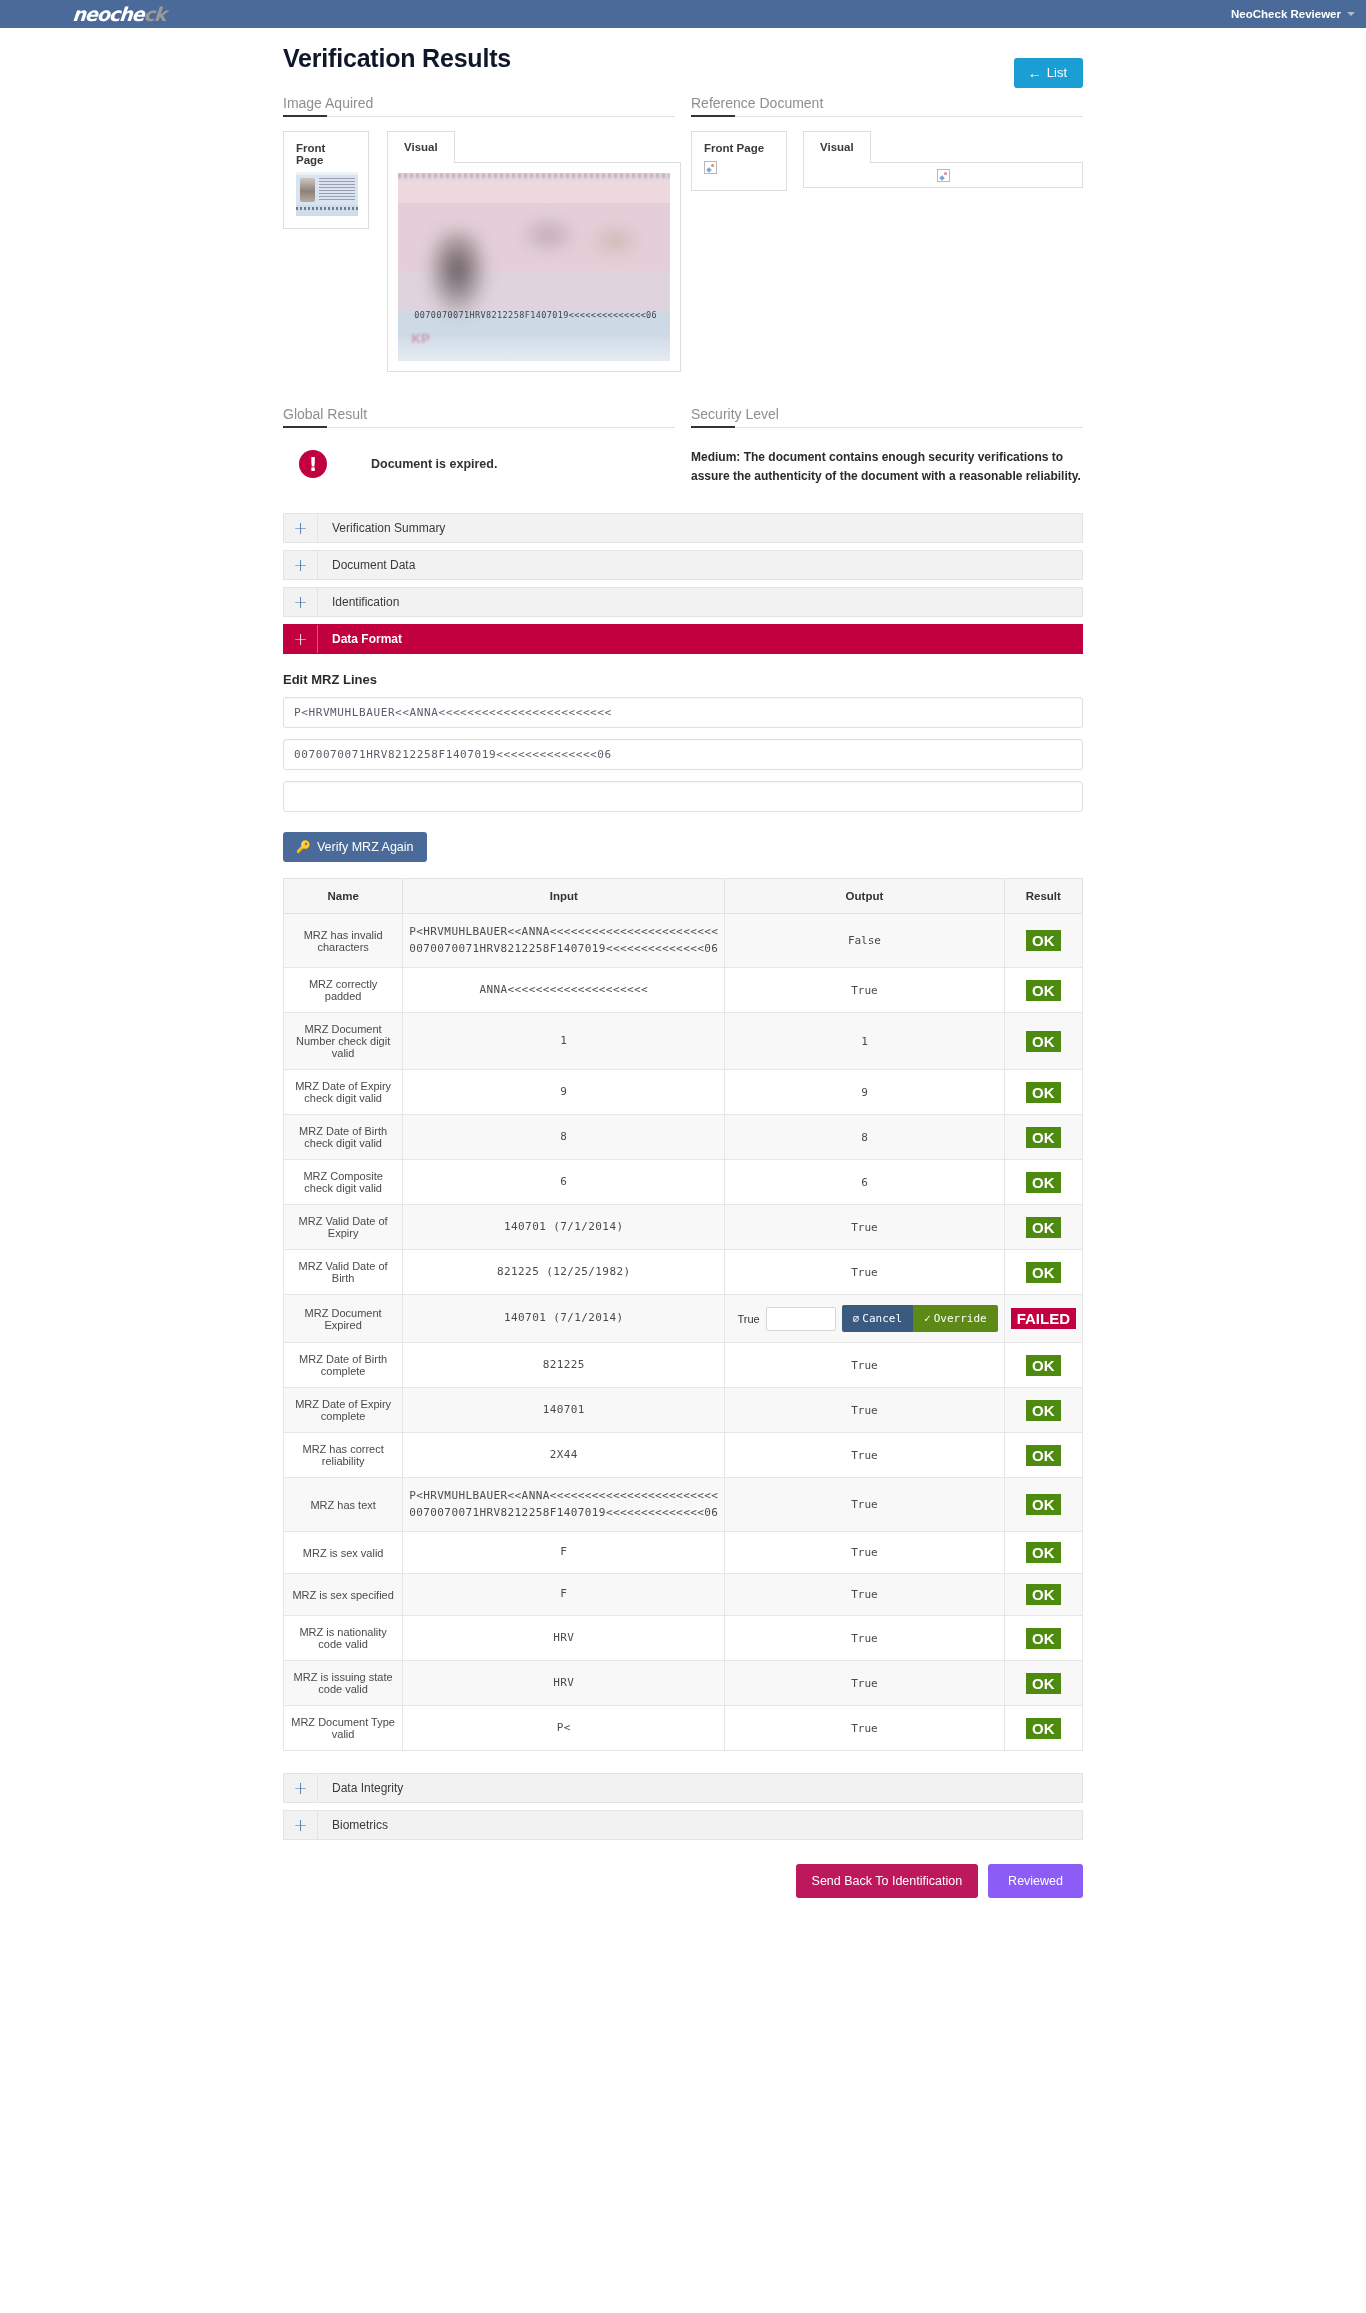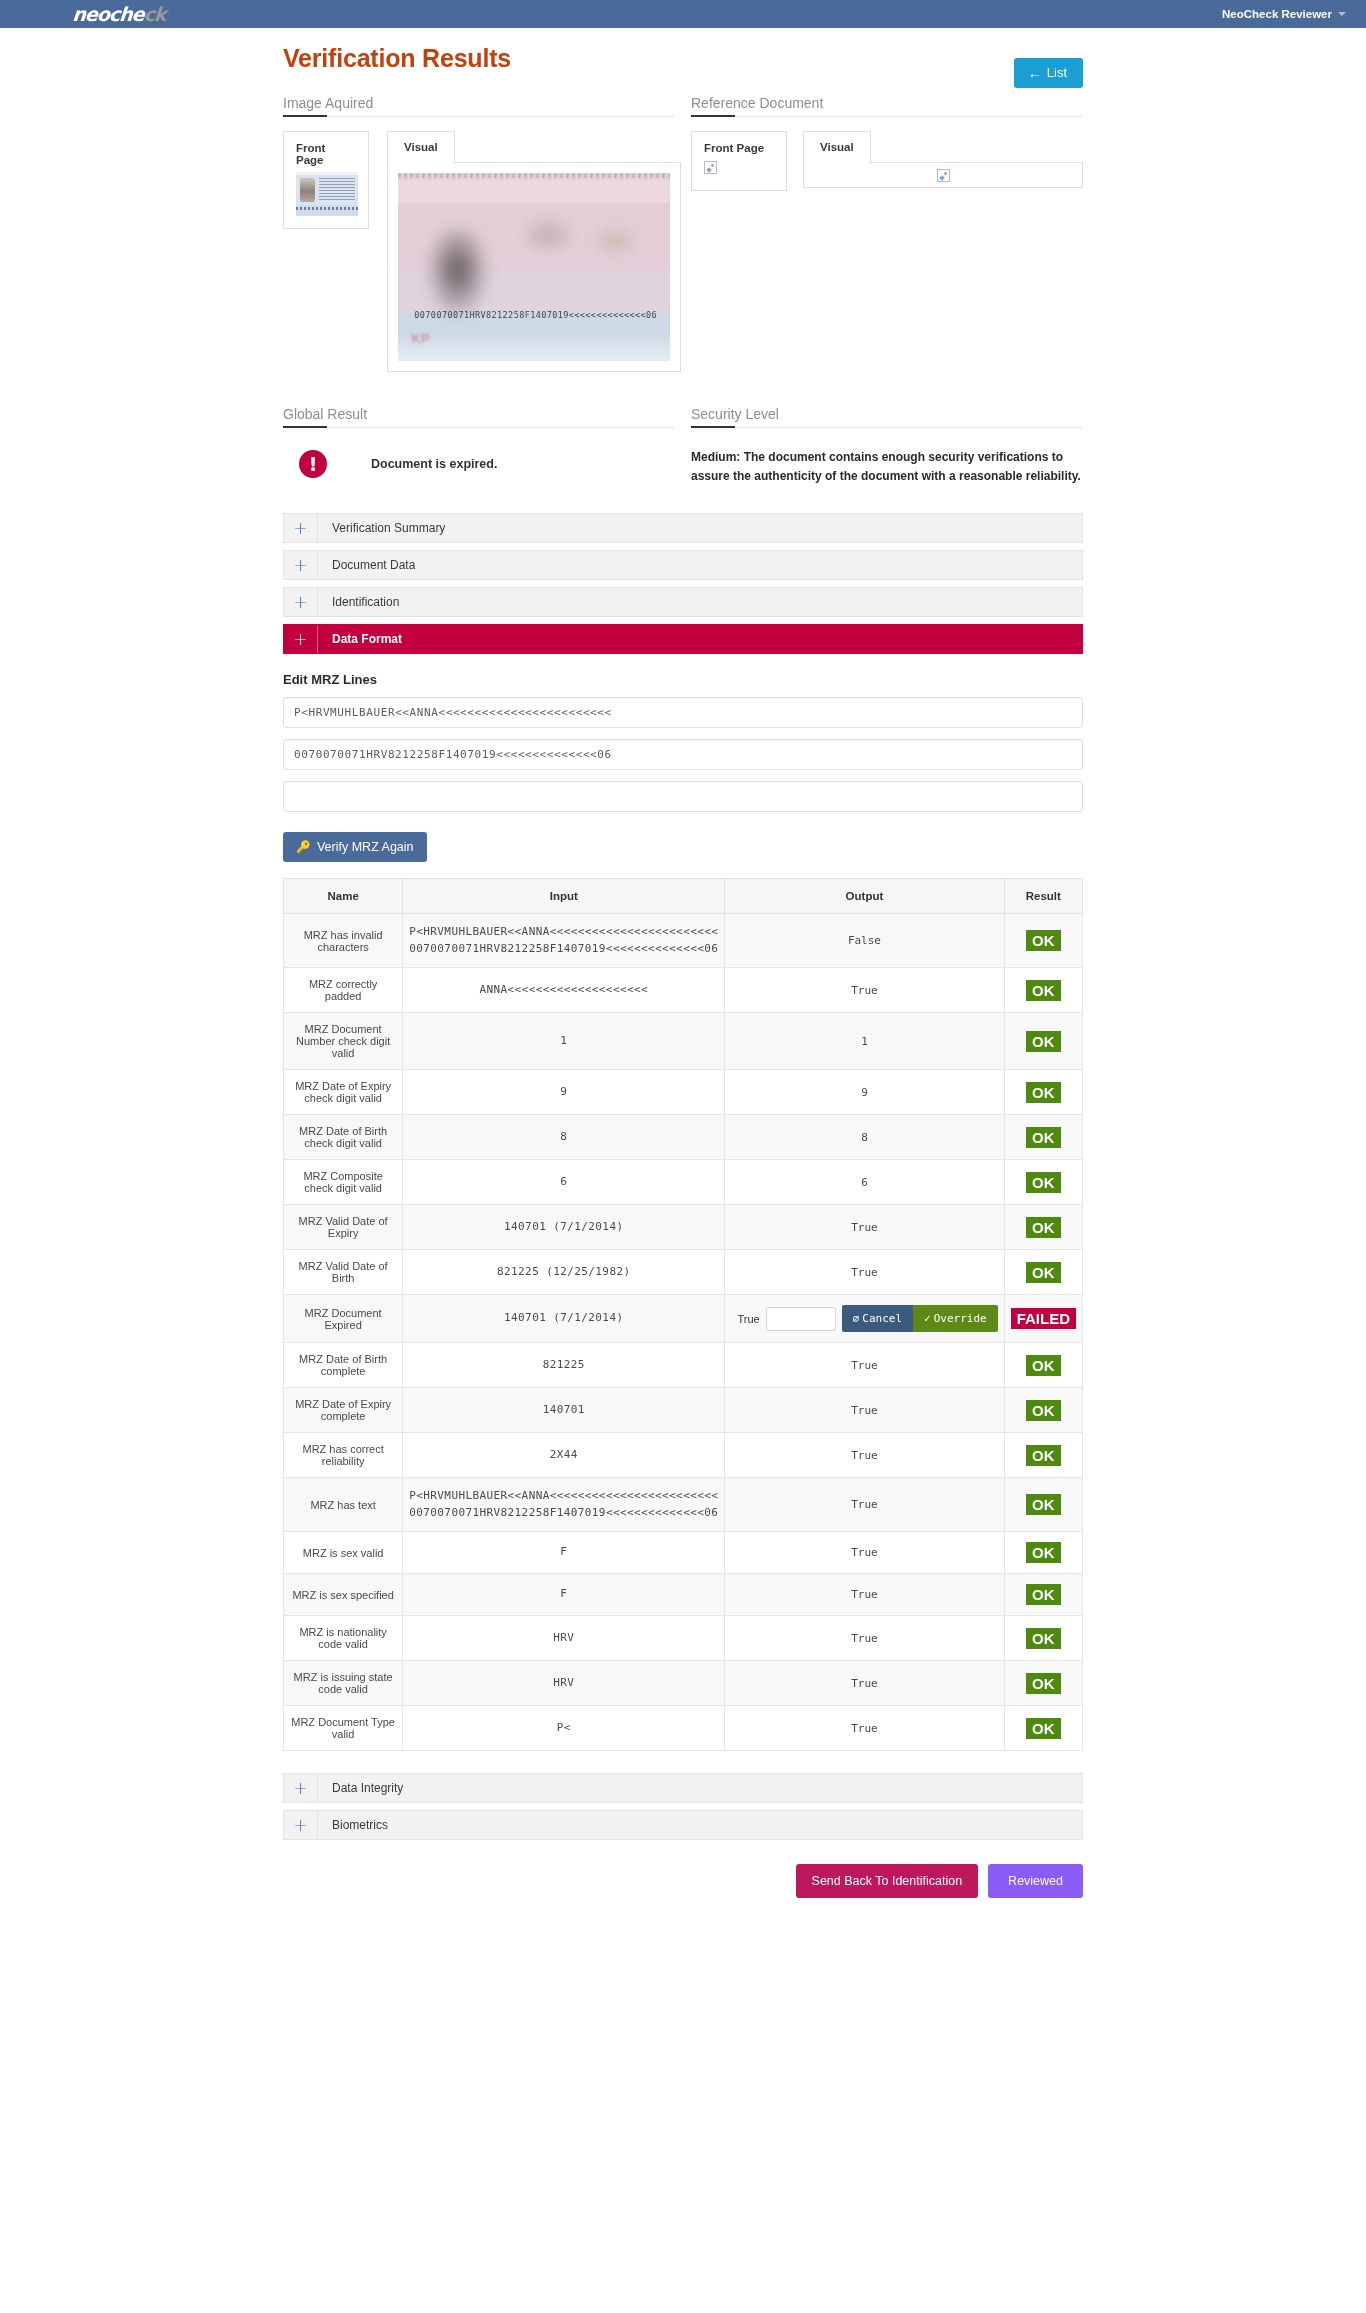--- a/index.html
+++ b/index.html
@@ -16,33 +16,33 @@
     height:28px; background:#4a6a99; display:flex; align-items:center;
     padding:0 22px; position:relative;
   }
   .logo {
     font-family:"DejaVu Sans", sans-serif;
     font-weight:bold; font-style:italic; font-size:19px; letter-spacing:-1px;
     color:#ffffff; margin-left:52px; transform:skewX(-8deg);
   }
   .logo .tail { color:#9a9a9a; }
   .topbar-right {
-    position:absolute; right:20px; top:0; height:28px;
+    position:absolute; right:11px; top:0; height:28px;
     display:flex; align-items:center; gap:6px;
     color:#fff; font-size:11.5px; font-weight:bold;
   }
   .caret-down {
     width:0;height:0;border-left:4px solid transparent;border-right:4px solid transparent;
     border-top:4px solid rgba(255,255,255,.55);
   }
   
   .page { width:1366px; padding:0 0 40px 0; position:relative; }
   .inner { width:800px; margin:0 auto; position:relative; }
   h1.page-title {
-    font-size:25px; color:#c2410c; font-weight:bold;
+    font-size:25px; color:#0f172a; font-weight:bold;
     margin:16px 0 0 0; letter-spacing:-.2px;
   }
   .list-btn {
     position:absolute; right:0; top:14px;
     background:#1a9ed4; color:#fff; border:none; border-radius:3px;
     padding:7px 16px 8px 14px; font-size:13px; cursor:pointer;
     display:inline-flex; align-items:center; gap:5px; font-family:inherit;
   }
   .list-btn .arr { font-size:14px; line-height:1; }
   

